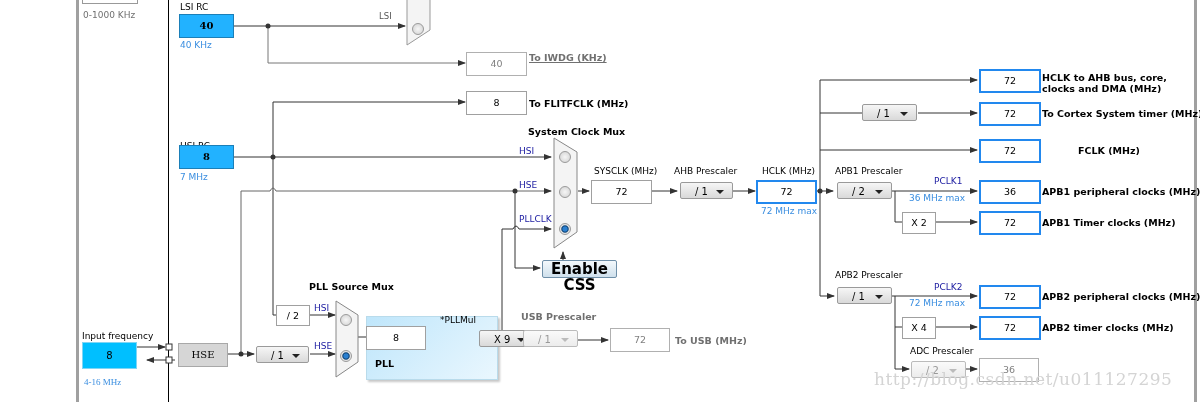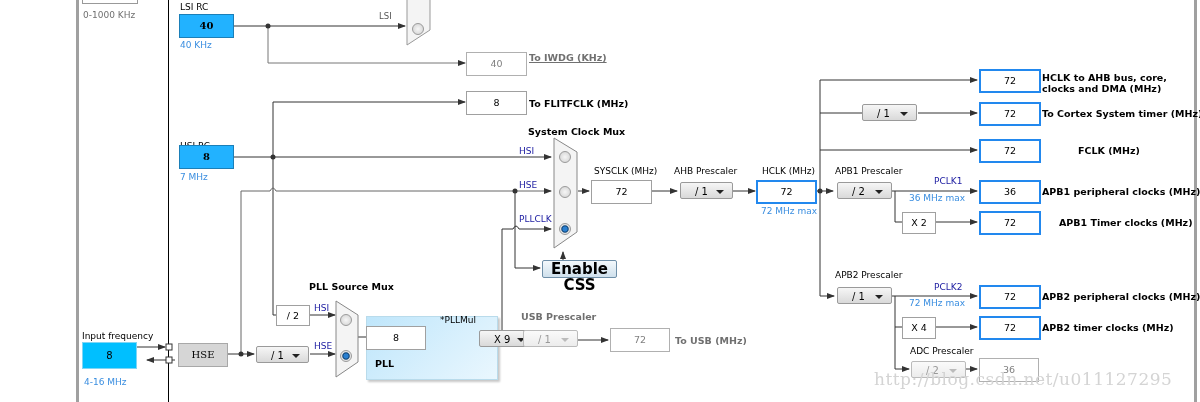--- a/index.html
+++ b/index.html
@@ -125,21 +125,21 @@
 <div class="lbl" style="left:180px;top:2px;">LSI RC</div>
 <div class="blue-src" style="left:179px;top:14px;width:53px;height:22px;">40</div>
 <div class="lbl-blue" style="left:180px;top:40px;">40 KHz</div>
 
 <div class="lbl" style="left:180px;top:141px;">HSI RC</div>
 <div class="blue-src" style="left:179px;top:145px;width:53px;height:22px;">8</div>
 <div class="lbl-blue" style="left:180px;top:172px;">7 MHz</div>
 
 <div class="lbl" style="left:82px;top:331px;">Input frequency</div>
 <div class="blue-src input" style="left:82px;top:342px;width:53px;height:25px;line-height:25px;">8</div>
-<div class="lbl-blue" style="left:84px;top:377px;">4-16 MHz</div>
+<div class="lbl-blue" style="left:84px;top:377px;font-family:Liberation Serif, serif;">4-16 MHz</div>
 
 <div class="hse-box">HSE</div>
 
 <div class="valbox gray" style="left:466px;top:52px;width:59px;">40</div>
 <div class="lbl-gray" style="left:529px;top:52px;text-decoration:underline;">To IWDG (KHz)</div>
 <div class="valbox" style="left:466px;top:91px;width:59px;">8</div>
 <div class="lbl-bold" style="left:529px;top:98px;">To FLITFCLK (MHz)</div>
 
 <div class="lbl-bold" style="left:528px;top:126px;">System Clock Mux</div>
 <div class="lbl-navy" style="left:519px;top:146px;">HSI</div>
@@ -189,21 +189,21 @@
 <div class="lbl-bold" style="left:1042px;top:145px;padding-left:36px;">FCLK (MHz)</div>
 
 <div class="lbl" style="left:835px;top:166px;">APB1 Prescaler</div>
 <div class="dd" style="left:837px;top:182px;width:55px;"><span>/ 2</span><span class="caret"></span></div>
 <div class="lbl-navy" style="left:934px;top:176px;">PCLK1</div>
 <div class="lbl-blue" style="left:909px;top:193px;">36 MHz max</div>
 <div class="valbox blue" style="left:979px;top:180px;width:58px;">36</div>
 <div class="lbl-bold" style="left:1042px;top:186px;">APB1 peripheral clocks (MHz)</div>
 <div class="valbox" style="left:902px;top:212px;width:32px;height:20px;line-height:20px;">X 2</div>
 <div class="valbox blue" style="left:979px;top:211px;width:58px;">72</div>
-<div class="lbl-bold" style="left:1042px;top:217px;margin-left:17px;">APB1 Timer clocks (MHz)</div>
+<div class="lbl-bold" style="left:1042px;top:217px;">APB1 Timer clocks (MHz)</div>
 
 <div class="lbl" style="left:835px;top:270px;">APB2 Prescaler</div>
 <div class="dd" style="left:837px;top:287px;width:55px;"><span>/ 1</span><span class="caret"></span></div>
 <div class="lbl-navy" style="left:934px;top:282px;">PCLK2</div>
 <div class="lbl-blue" style="left:909px;top:298px;">72 MHz max</div>
 <div class="valbox blue" style="left:979px;top:285px;width:58px;">72</div>
 <div class="lbl-bold" style="left:1042px;top:291px;">APB2 peripheral clocks (MHz)</div>
 <div class="valbox" style="left:902px;top:317px;width:32px;height:20px;line-height:20px;">X 4</div>
 <div class="valbox blue" style="left:979px;top:316px;width:58px;">72</div>
 <div class="lbl-bold" style="left:1042px;top:322px;">APB2 timer clocks (MHz)</div>

